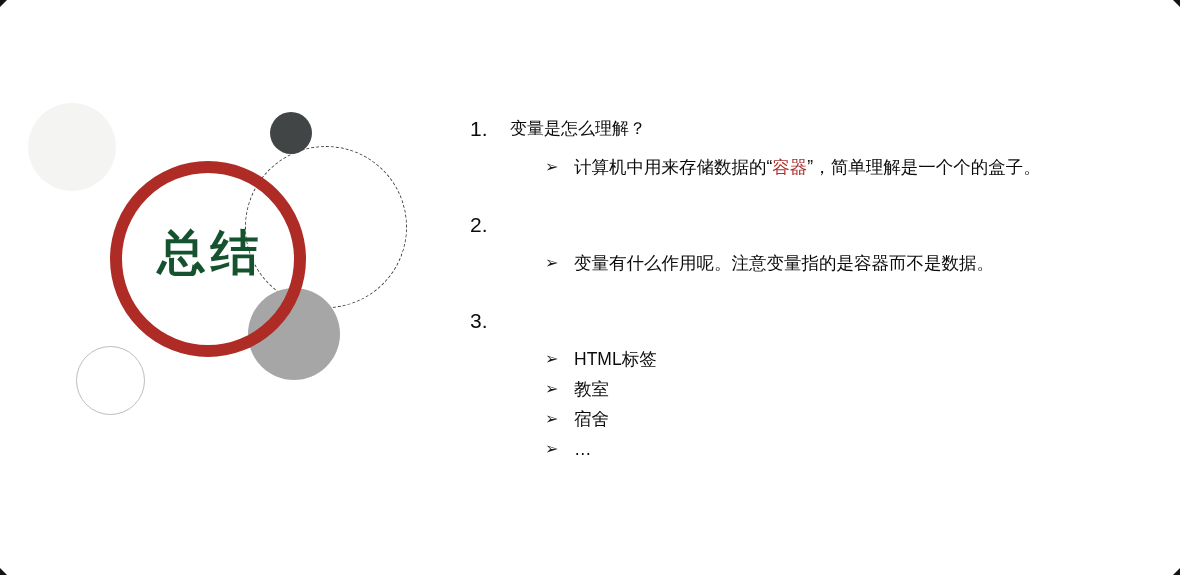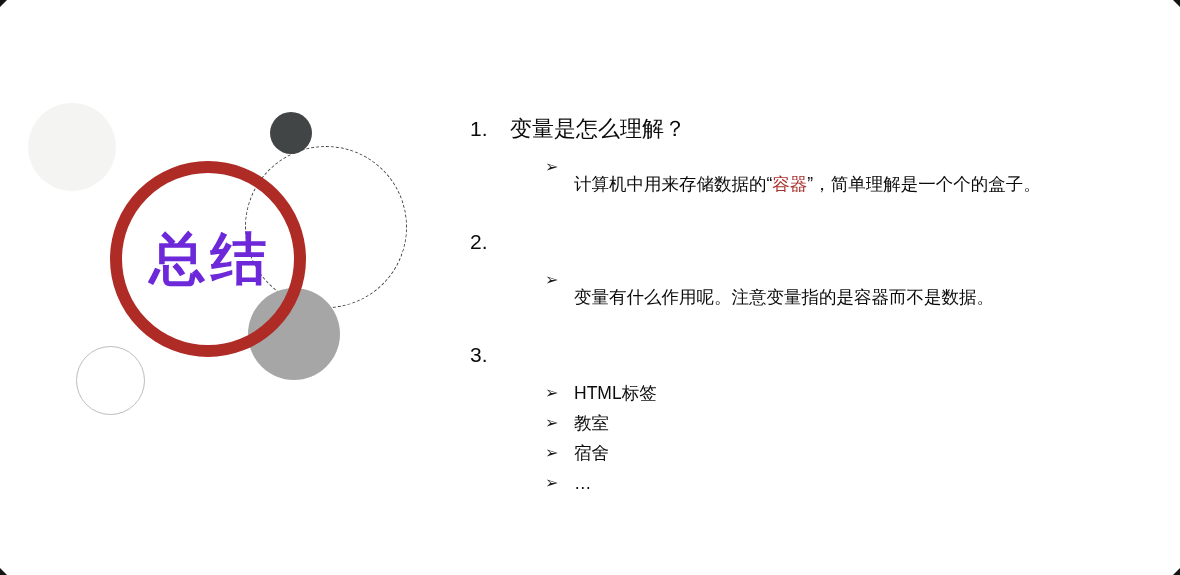--- a/index.html
+++ b/index.html
@@ -74,28 +74,28 @@
   }
   .shape-ring {
     left: 110px; top: 161px;
     width: 196px; height: 196px;
     background: transparent;
     border: 12px solid #ae2b26;
     box-sizing: border-box;
   }
   .ring-label {
     position: absolute;
-    left: 110px; top: 161px;
+    left: 110px; top: 155px;
     width: 196px; height: 196px;
     display: flex;
     align-items: center;
     justify-content: center;
-    font-size: 56px;
+    font-size: 48px;
     font-weight: 700;
-    color: #6d28d9;
+    color: #14532d;
     letter-spacing: 5px;
     text-indent: 5px;
     line-height: 1;
   }
 
   
   .content {
     position: absolute;
     left: 470px;
     top: 112px;
@@ -109,21 +109,21 @@
     align-items: flex-start;
     color: #0b0b0b;
   }
   .q-num {
     flex: 0 0 auto;
     width: 40px;
     font-size: 21px;
     line-height: 34px;
   }
   .q-text {
-    font-size: 22px;
+    font-size: 17px;
     line-height: 34px;
   }
 
   .sub-list { margin-top: 6px; }
 
   .sub-row {
     display: flex;
     align-items: flex-start;
     color: #0b0b0b;
   }
@@ -133,21 +133,21 @@
     margin-left: 75px;
     font-size: 16px;
     line-height: 30px;
     color: #1a1a1a;
   }
   .sub-text {
     font-size: 17.5px;
     line-height: 30px;
     max-width: 500px;
   }
-  .sub-text.wide { max-width: 510px; margin-top: 17px; }
+  .sub-text.wide { max-width: 510px; }
 
   .kw-red { color: #a8302c; }
 
   .gap-1 { height: 22px; }
   .gap-2 { height: 22px; }
 </style>
 </head>
 <body>
 
 <div id="slide">

